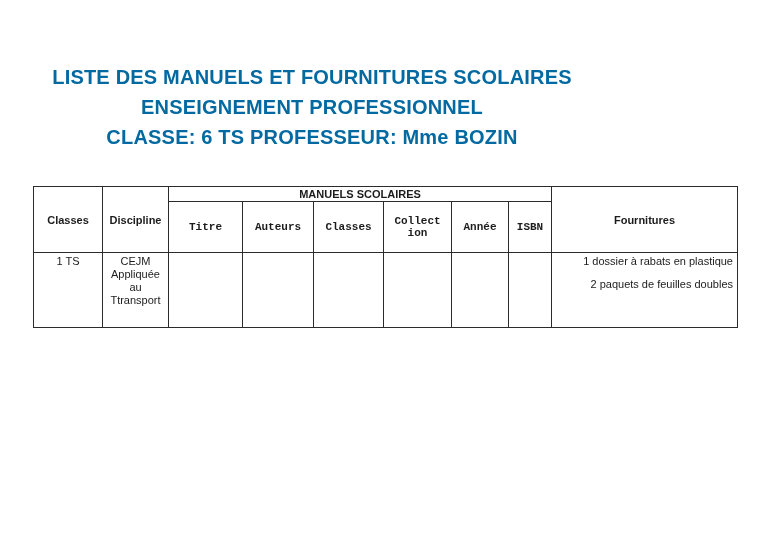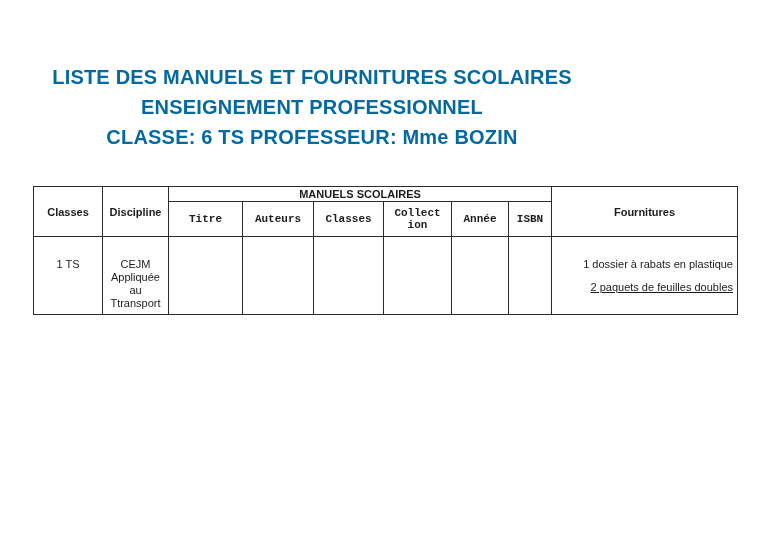--- a/index.html
+++ b/index.html
@@ -53,32 +53,32 @@
     color: #1c1c1c;
   }
   tr.group-row { height: 15px; }
   tr.sub-row   { height: 25px; font-family: Liberation Mono, monospace; }
   tr.data-row  { height: 75px; }
   .doc-table td {
     font-size: 11px;
     line-height: 13px;
     text-align: center;
     vertical-align: top;
-    padding: 21px 4px 4px 4px;
+    padding: 2px 4px 4px 4px;
     color: #1c1c1c;
   }
   .wrap-narrow {
     display: block;
     max-width: 50px;
-    margin: 4px auto;
+    margin: 12px auto;
     overflow-wrap: break-word;
     word-break: break-word;
   }
   .fournitures-line { margin: 0 0 10px 0; text-align: right; }
-  .fournitures-line:last-child { margin-bottom: 4px; text-decoration: underline; }
+  .fournitures-line:last-child { margin-bottom: 4px; }
 </style>
 </head>
 <body>
 
 <div class="page">
 
   <div class="title-block">
     <div>LISTE DES MANUELS ET FOURNITURES SCOLAIRES</div>
     <div>ENSEIGNEMENT PROFESSIONNEL</div>
     <div>CLASSE: 6 TS PROFESSEUR: Mme BOZIN</div>

